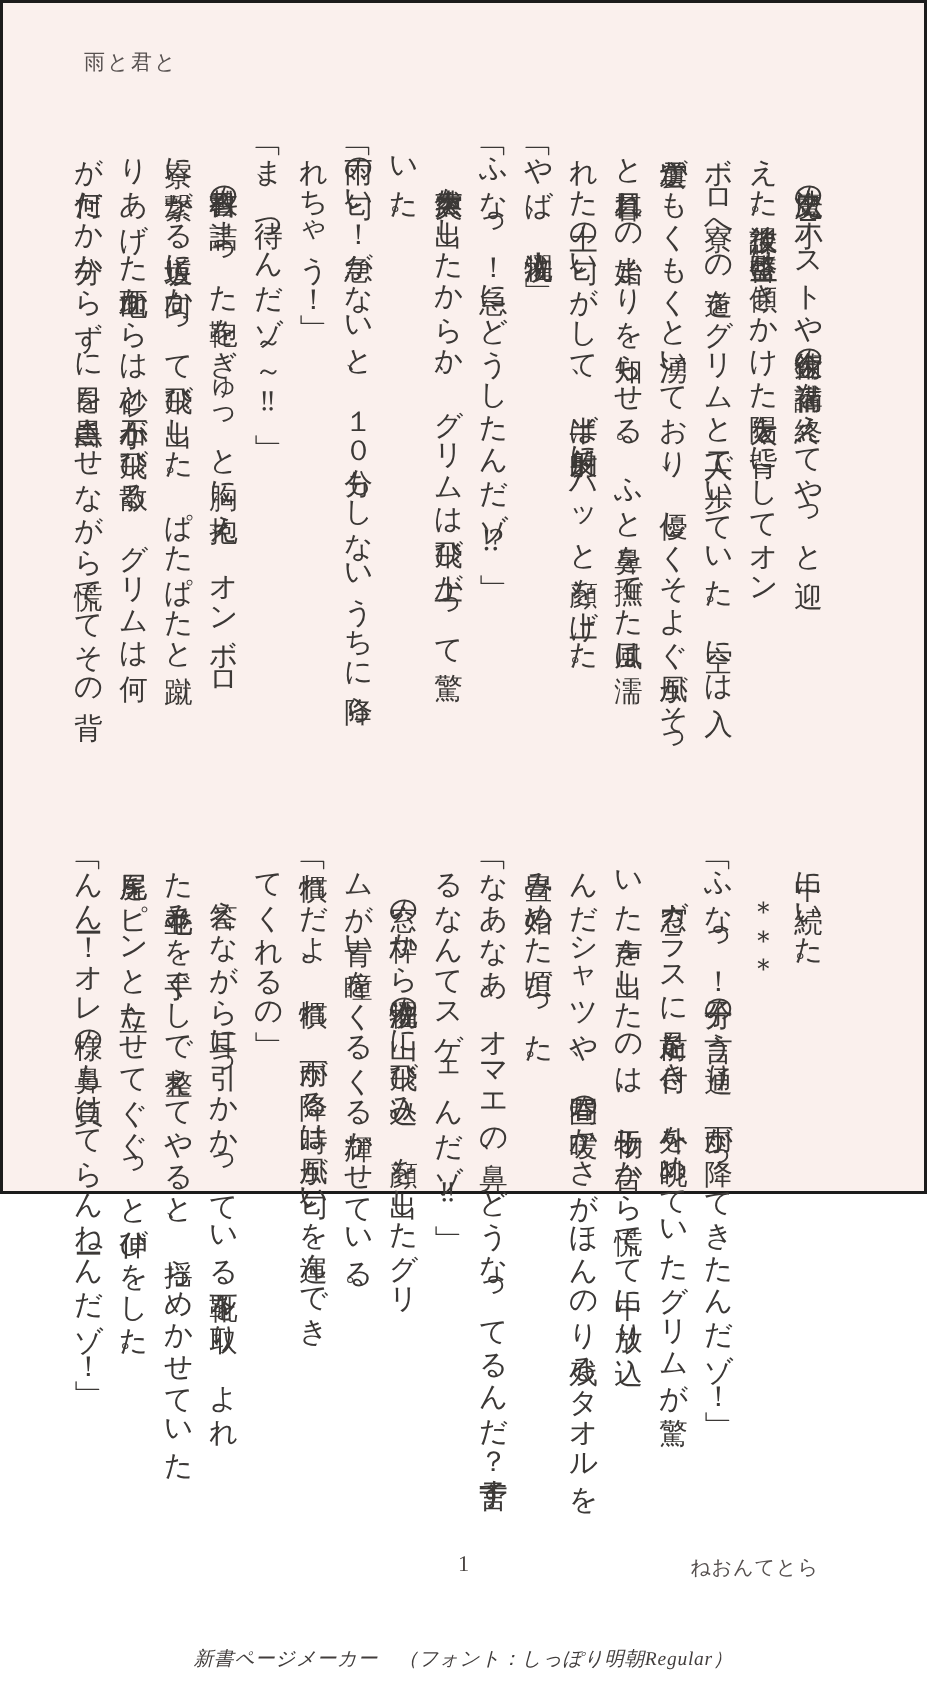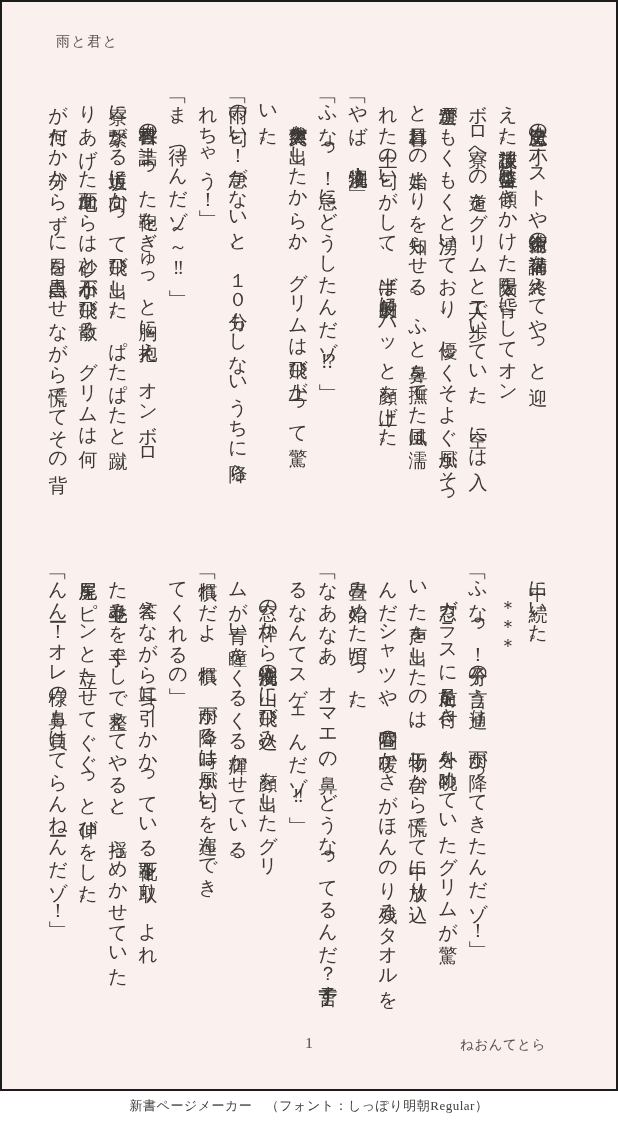--- a/index.html
+++ b/index.html
@@ -2,21 +2,21 @@
 <html><head>
 <meta charset="utf-8">
 <style>
   html,body{margin:0;padding:0;}
   body{
     width:618px;height:1132px;position:relative;background:#ffffff;
     font-family:"Liberation Serif","DejaVu Serif",serif;
     -webkit-font-smoothing:antialiased;
   }
   .page{
-    position:absolute;left:0;top:0;width:618px;height:1091px;
+    position:absolute;left:0;top:0;width:618px;height:796px;
     box-sizing:border-box;border:2px solid #1c1c1c;background:#faf0ed;
   }
   .running-title{
     position:absolute;top:31px;left:54px;
     font-size:14px;letter-spacing:1.5px;color:#575150;
   }
   .band{
     position:absolute;right:63px;width:512px;height:460px;
     writing-mode:vertical-rl;text-orientation:mixed;
     color:#3b3836;font-size:19px;line-height:30px;
@@ -29,21 +29,21 @@
   .page-number{
     position:absolute;left:0;right:0;text-align:center;
     font-size:15px;color:#4a4542;
   }
   .author-name{
     position:absolute;right:70px;top:1px;
     font-size:13.5px;letter-spacing:0.5px;color:#575150;text-align:right;
   }
   .site-footer{
     position:absolute;left:0;right:0;top:1097px;text-align:center;
-    font-size:13px;letter-spacing:0.5px;color:#413d3c;
+    font-size:13px;letter-spacing:0.5px;color:#413d3c;font-style:italic;
   }
 </style>
 </head>
 <body>
 
 <div class="page">
   <div class="running-title">雨と君と</div>
 
   <div class="band band-top">
       <p>　魔法史の小テストや錬金術の補講を終えてやっと迎</p>

